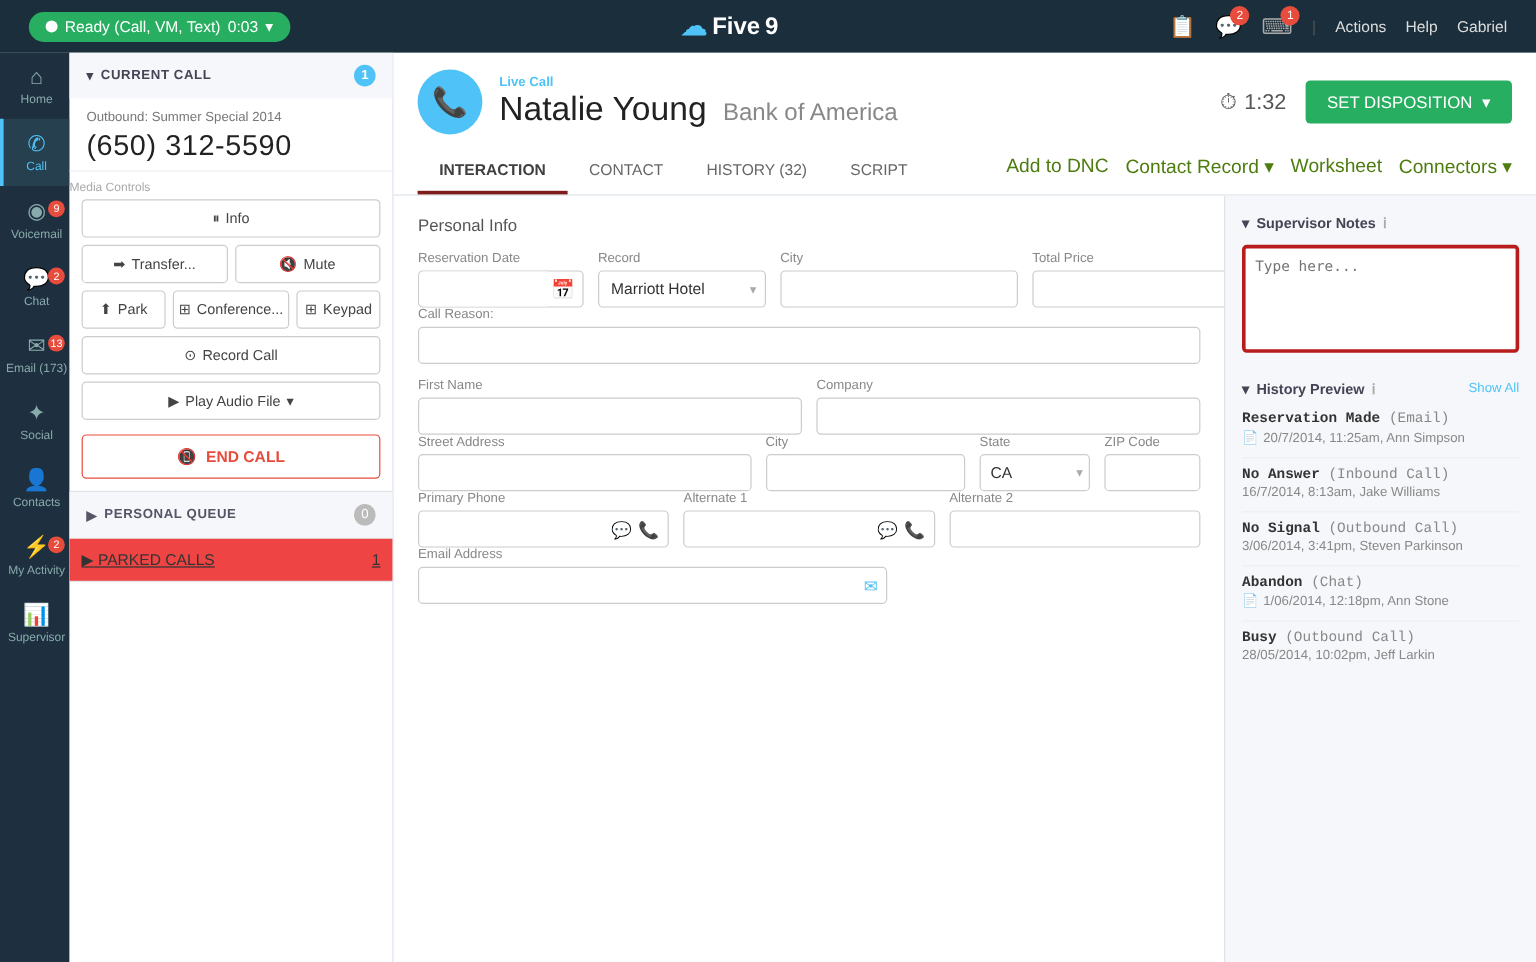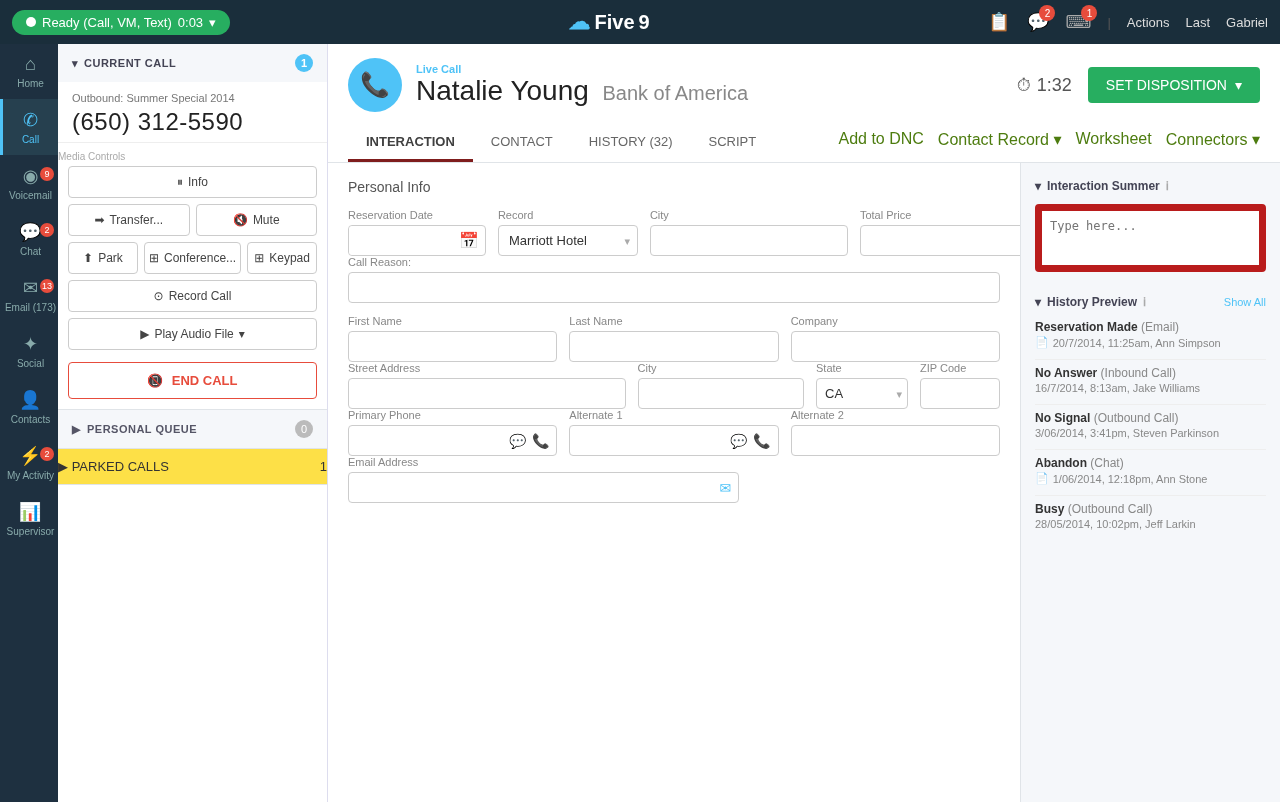--- a/index.html
+++ b/index.html
@@ -1,19 +1,19 @@
 <!DOCTYPE html>
 <html><head>
   <meta charset="utf-8">
   <style>
     * { box-sizing: border-box; margin: 0; padding: 0; }
     body { font-family: 'Segoe UI', Arial, sans-serif; font-size: 13px; background: #f0f2f5; color: #333; height: 802px; overflow: hidden; }
 
     
-    .topbar { display: flex; align-items: center; background: #1a2e3b; height: 44px; padding: 0 12px; justify-content: space-between; }
+    .topbar { display: flex; align-items: center; background: #1a2e3b; height: 44px; padding: 0 24px; justify-content: space-between; }
     .topbar-left .ready-badge { background: #27ae60; color: #fff; border-radius: 20px; padding: 5px 14px; font-size: 13px; display: flex; align-items: center; gap: 6px; }
     .topbar-left .ready-badge .dot { width: 10px; height: 10px; background: #fff; border-radius: 50%; display: inline-block; }
     .topbar-center { display: flex; align-items: center; gap: 4px; color: #fff; font-size: 20px; font-weight: bold; }
     .topbar-center .cloud-icon { color: #4fc3f7; font-size: 22px; }
     .topbar-right { display: flex; align-items: center; gap: 16px; color: #ccc; font-size: 13px; }
     .topbar-right .icon-btn { color: #aaa; cursor: pointer; position: relative; font-size: 18px; }
     .badge { background: #e74c3c; color: #fff; border-radius: 50%; width: 16px; height: 16px; font-size: 10px; display: flex; align-items: center; justify-content: center; position: absolute; top: -6px; right: -6px; }
     .topbar-right .action-btn { color: #ddd; cursor: pointer; font-size: 13px; }
     .topbar-right .sep { color: #555; }
 
@@ -38,21 +38,21 @@
     .call-info .phone-num { font-size: 24px; font-weight: 300; color: #222; letter-spacing: 0.5px; }
     .media-controls-label { font-size: 10px; color: #aaa; padding: 8px 0 4px; border-top: 1px solid #eee; }
     .ctrl-buttons { padding: 0 10px 8px; display: flex; flex-direction: column; gap: 6px; }
     .ctrl-row { display: flex; gap: 6px; }
     .ctrl-btn { flex: 1; padding: 8px 4px; border: 1px solid #ccc; background: #fff; border-radius: 4px; font-size: 12px; cursor: pointer; display: flex; align-items: center; justify-content: center; gap: 5px; color: #444; }
     .ctrl-btn.full { width: 100%; }
     .end-call-btn { margin: 4px 10px 10px; padding: 10px; background: #fff; border: 1px solid #e74c3c; border-radius: 4px; color: #e74c3c; font-size: 13px; font-weight: 600; cursor: pointer; display: flex; align-items: center; justify-content: center; gap: 8px; }
     .queue-section { display: flex; align-items: center; justify-content: space-between; padding: 10px 14px; background: #f5f7fa; cursor: pointer; }
     .queue-section .qs-label { display: flex; align-items: center; gap: 6px; font-size: 11px; font-weight: 700; color: #556; letter-spacing: 0.5px; }
     .queue-section .badge-num-grey { background: #bbb; color: #fff; border-radius: 50%; width: 18px; height: 18px; font-size: 11px; display: flex; align-items: center; justify-content: center; }
-    .parked-header { display: flex; align-items: center; justify-content: space-between; padding: 10px 0; background: #fde047; cursor: pointer; }
+    .parked-header { display: flex; align-items: center; justify-content: space-between; padding: 10px 10px; background: #ef4444; cursor: pointer; text-decoration: underline; }
 
     
     .content { flex: 1; display: flex; flex-direction: column; background: #f5f7fa; overflow: hidden; }
 
     
     .call-header { background: #fff; padding: 14px 20px 0; border-bottom: 1px solid #e0e4e8; }
     .call-header-top { display: flex; align-items: center; justify-content: space-between; padding-bottom: 12px; }
     .caller-info { display: flex; align-items: center; gap: 14px; }
     .caller-avatar { width: 54px; height: 54px; border-radius: 50%; background: #4fc3f7; display: flex; align-items: center; justify-content: center; color: #fff; font-size: 24px; flex-shrink: 0; }
     .caller-name-wrap { display: flex; flex-direction: column; }
@@ -80,25 +80,25 @@
     .phone-field-wrap { position: relative; display: flex; align-items: center; }
     .phone-field-wrap input { padding-right: 50px; }
     .phone-icons { position: absolute; right: 8px; display: flex; gap: 5px; color: #4fc3f7; font-size: 14px; }
     .call-reason-input { width: 100%; border: 2px solid #4fc3f7; border-radius: 4px; padding: 8px 10px; font-size: 13px; color: #333; }
 
     
     .right-panel { width: 260px; background: #f5f7fa; border-left: 1px solid #e0e4e8; padding: 14px; overflow-y: auto; }
     .panel-section { margin-bottom: 18px; }
     .panel-section-title { font-size: 12px; font-weight: 700; color: #445; margin-bottom: 10px; display: flex; align-items: center; gap: 6px; }
     .panel-section-title .info-icon { color: #aaa; font-size: 12px; cursor: pointer; }
-    .interaction-notes textarea { width: 100%; height: 68px; border: 7px solid #b91c1c; border-radius: 4px; padding: 8px; font-size: 12px; color: #999; resize: none; background: #fff; }
+    .interaction-notes textarea { width: 100%; height: 90px; border: 3px solid #b91c1c; border-radius: 4px; padding: 8px; font-size: 12px; color: #999; resize: none; background: #fff; }
     .history-header { display: flex; align-items: center; justify-content: space-between; }
     .show-all { font-size: 11px; color: #4fc3f7; cursor: pointer; }
     .history-item { margin-bottom: 10px; }
-    .history-item .hi-title { font-size: 12px; color: #333; }
+    .history-item .hi-title { font-size: 12px; color: #333; font-family: Liberation Mono, monospace; }
     .history-item .hi-title .hi-type { color: #888; font-weight: 400; }
     .history-item .hi-meta { font-size: 11px; color: #888; display: flex; align-items: center; gap: 4px; margin-top: 2px; }
     .history-item .hi-meta .doc-icon { color: #4fc3f7; }
 
     
     .divider { border: none; border-top: 1px solid #eee; margin: 6px 0; }
 
     
     .select-wrap { position: relative; }
     .select-wrap select { appearance: none; padding-right: 24px; }
@@ -131,21 +131,21 @@
     <div class="icon-btn">
       💬
       <span class="badge">2</span>
     </div>
     <div class="icon-btn">
       ⌨
       <span class="badge">1</span>
     </div>
     <span class="sep">|</span>
     <span class="action-btn">Actions</span>
-    <span class="action-btn">Last</span>
+    <span class="action-btn">Help</span>
     <span class="action-btn">Gabriel</span>
   </div>
 </div>
 
 <div class="main">
 
   <div class="left-nav">
     <div class="nav-item">
       <span class="nav-icon">⌂</span>
       <span>Home</span>
@@ -360,24 +360,20 @@
           <label>Call Reason:</label>
           <input type="text" class="call-reason-input" style="">
         </div>
 
         <div class="form-row">
           <div class="form-group" style="flex:1;">
             <label>First Name</label>
             <input type="text" style="padding: 7px 10px; font-size: 13px; border: 1px solid rgb(204, 204, 204); border-radius: 4px; width: 100%;">
           </div>
           <div class="form-group" style="flex:1;">
-            <label>Last Name</label>
-            <input type="text" style="padding: 7px 10px; font-size: 13px; border: 1px solid rgb(204, 204, 204); border-radius: 4px; width: 100%;">
-          </div>
-          <div class="form-group" style="flex:1;">
             <label>Company</label>
             <input type="text" style="padding: 7px 10px; font-size: 13px; border: 1px solid rgb(204, 204, 204); border-radius: 4px; width: 100%;">
           </div>
         </div>
 
         <div class="form-row">
           <div class="form-group" style="flex:2;">
             <label>Street Address</label>
             <input type="text" style="padding: 7px 10px; font-size: 13px; border: 1px solid rgb(204, 204, 204); border-radius: 4px; width: 100%;">
           </div>
@@ -439,21 +435,21 @@
             </div>
           </div>
         </div>
       </div>
 
       <div class="right-panel">
 
         <div class="panel-section interaction-notes">
           <div class="panel-section-title">
             <span>▾</span>
-            <span>Interaction Summer</span>
+            <span>Supervisor Notes</span>
             <span class="info-icon">ℹ</span>
           </div>
           <textarea placeholder="Type here..." style=""></textarea>
         </div>
 
         <div class="panel-section">
           <div class="history-header">
             <div class="panel-section-title" style="margin-bottom:0;">
               <span>▾</span>
               <span>History Preview</span>

